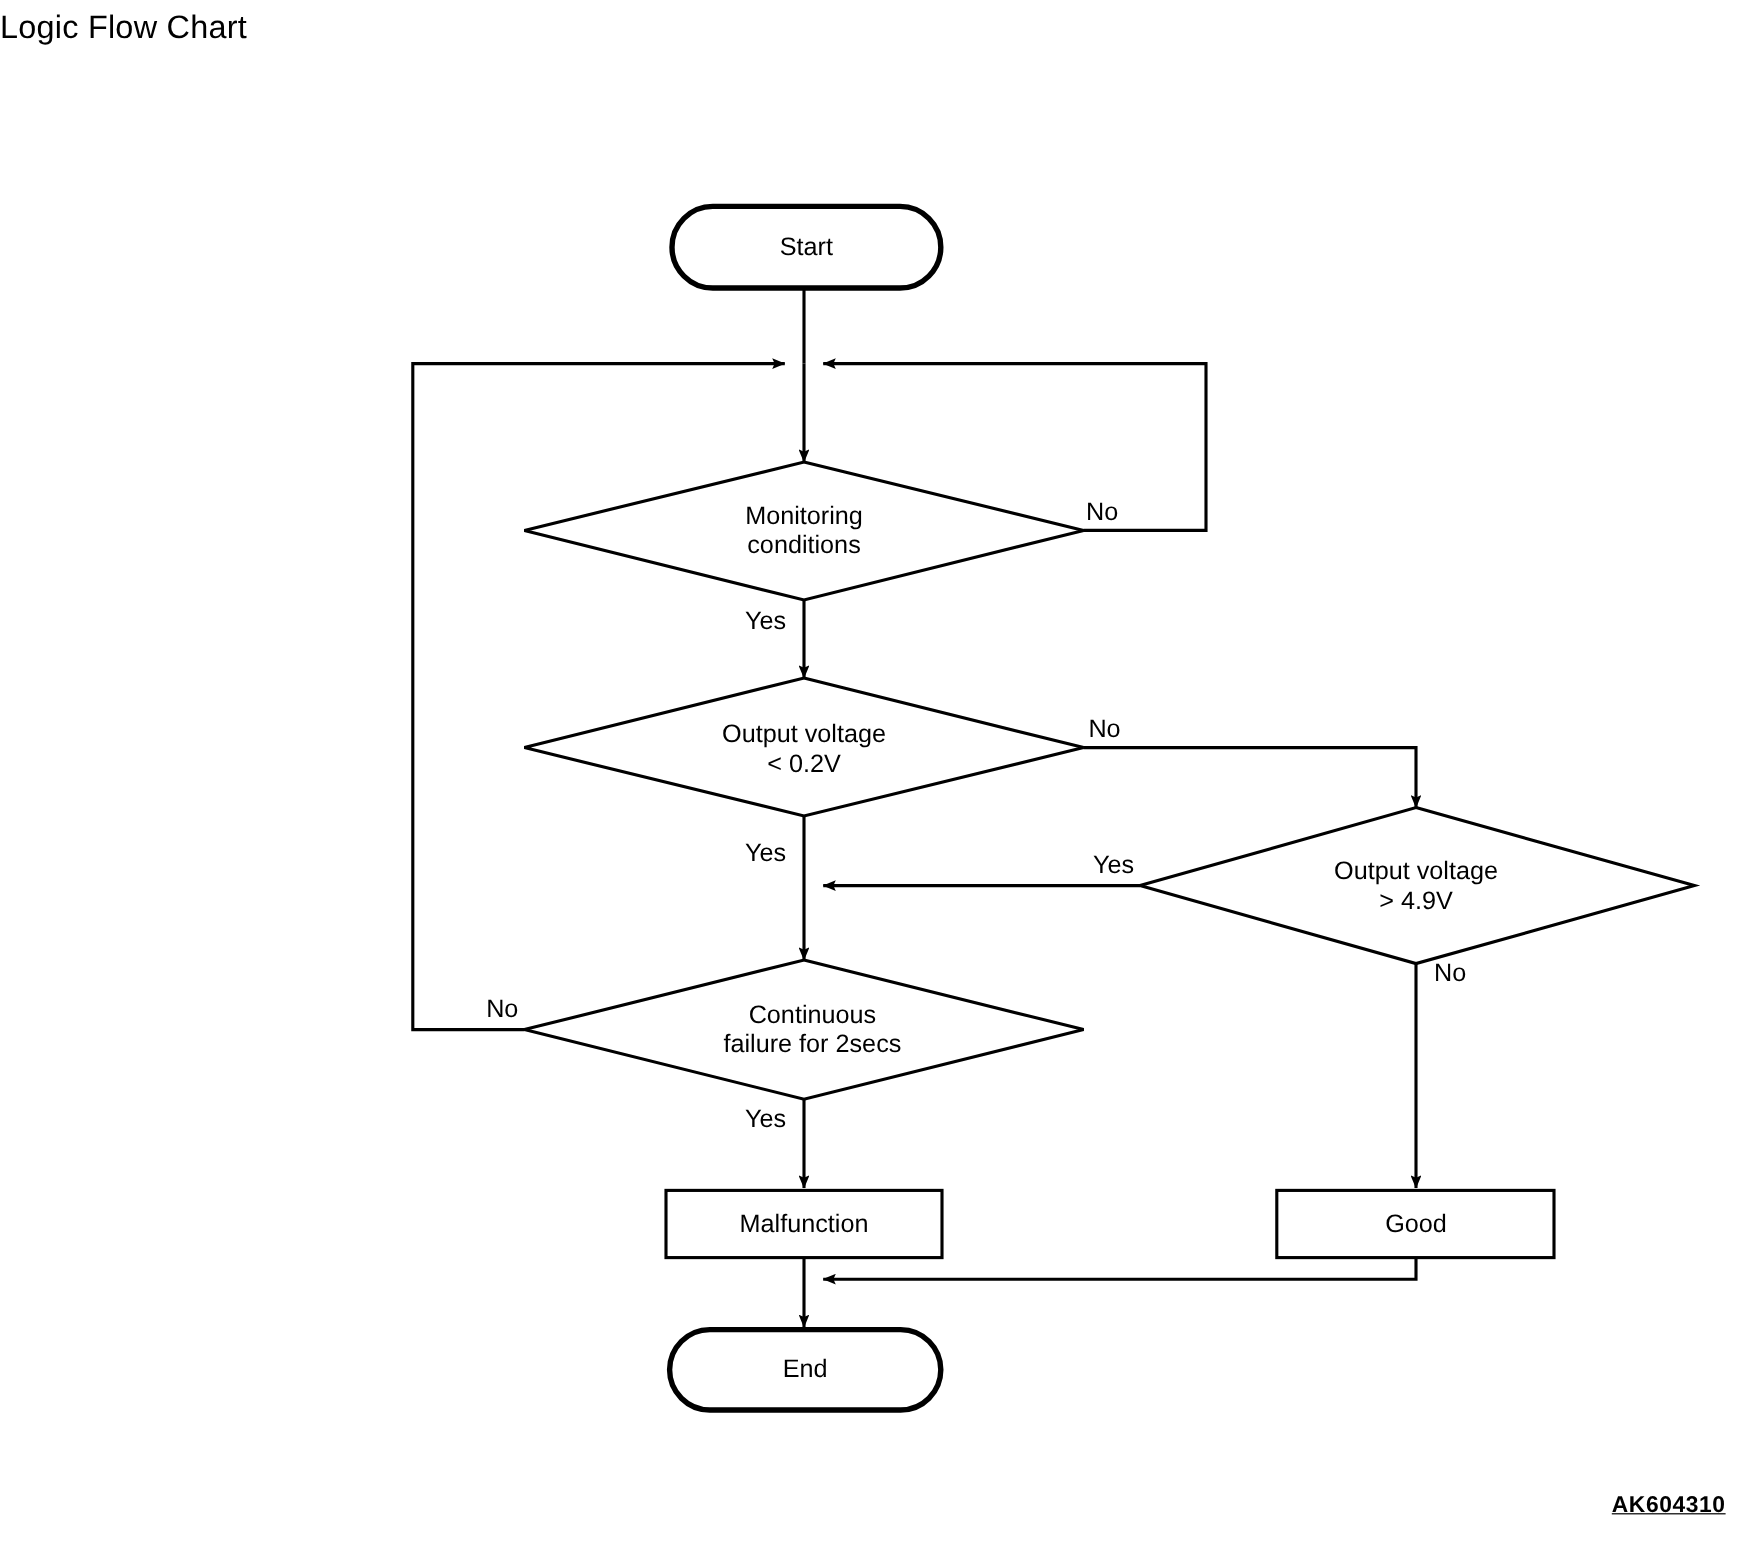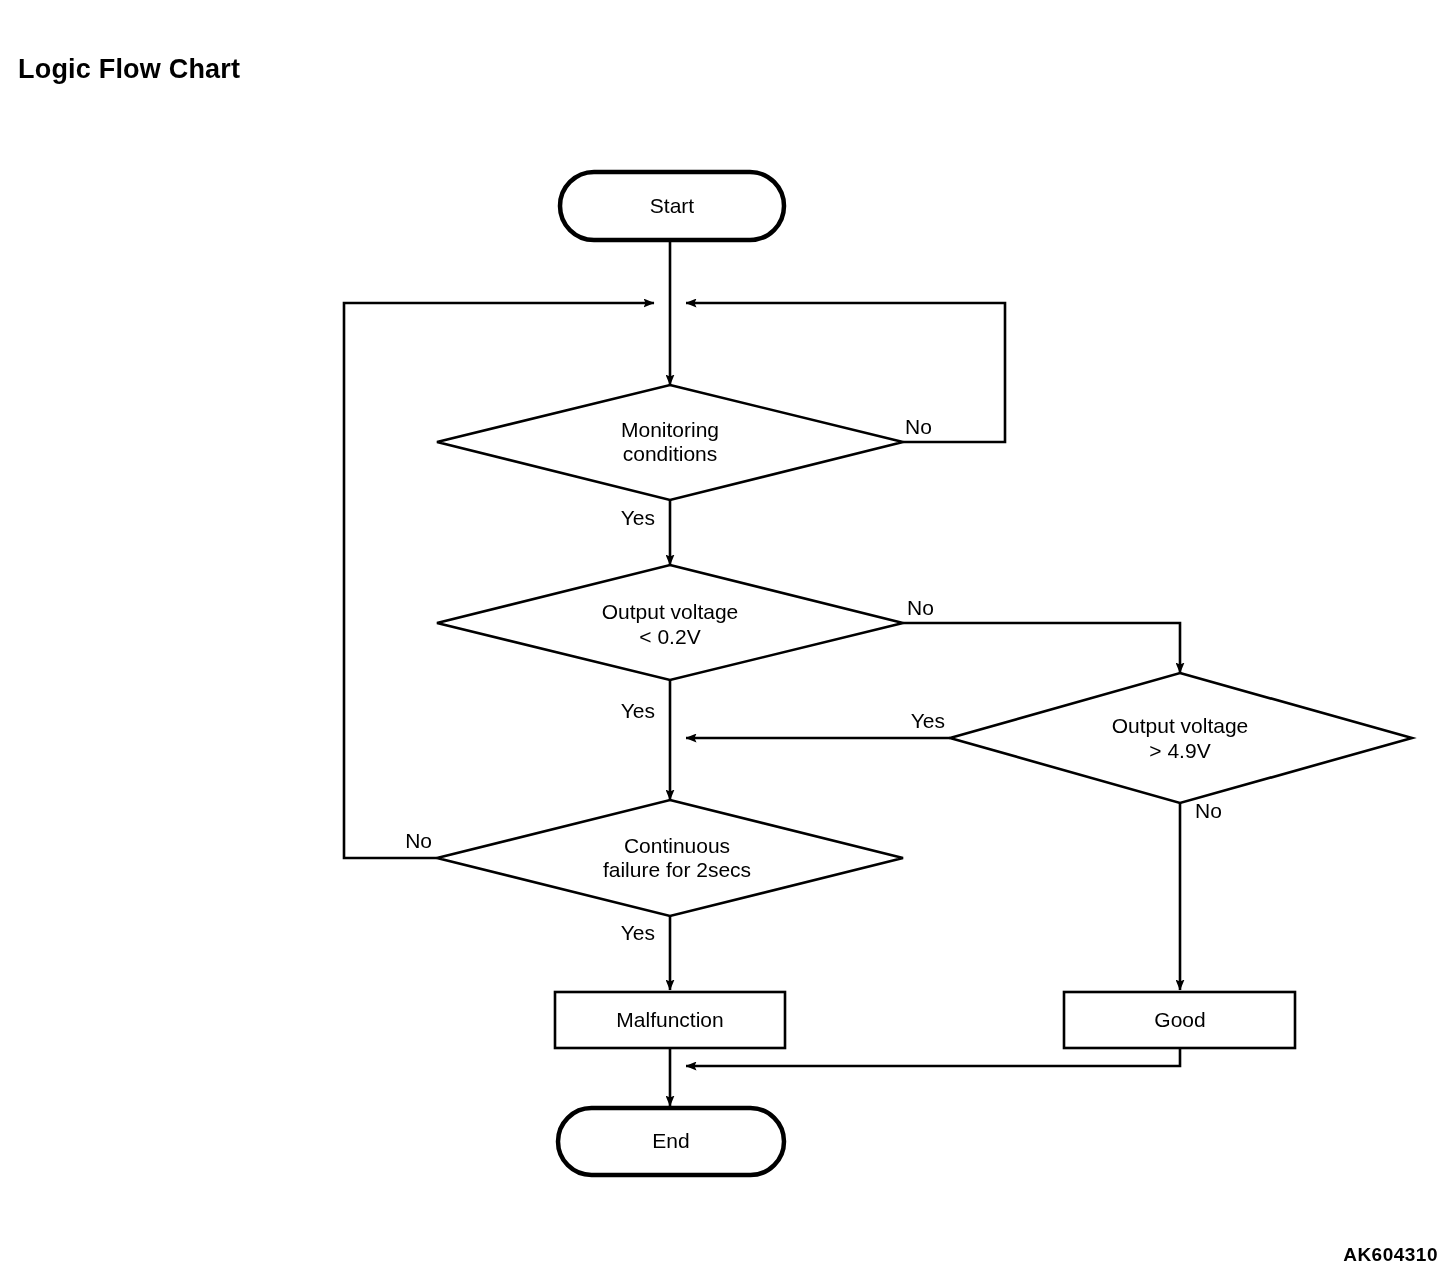--- a/index.html
+++ b/index.html
@@ -10,36 +10,36 @@
   body {
     width: 1456px;
     height: 1284px;
     position: relative;
     font-family: "Liberation Sans", sans-serif;
     color: #000000;
     overflow: hidden;
   }
   #page-title {
     position: absolute;
-    left: 18px;
+    left: 0;
     top: 8px;
     font-size: 27px;
-    font-weight: bold;
+    font-weight: normal;
     letter-spacing: 0.2px;
     white-space: nowrap;
-    margin-top: 46px;
   }
   #figure-code {
     position: absolute;
     right: 18px;
     bottom: 18px;
     font-size: 19px;
     font-weight: bold;
     letter-spacing: 0.5px;
     white-space: nowrap;
+    text-decoration: underline;
   }
   #flow-svg {
     position: absolute;
     left: 0;
     top: 0;
   }
   .node-text {
     font-family: "Liberation Sans", sans-serif;
     font-size: 21px;
     text-anchor: middle;

